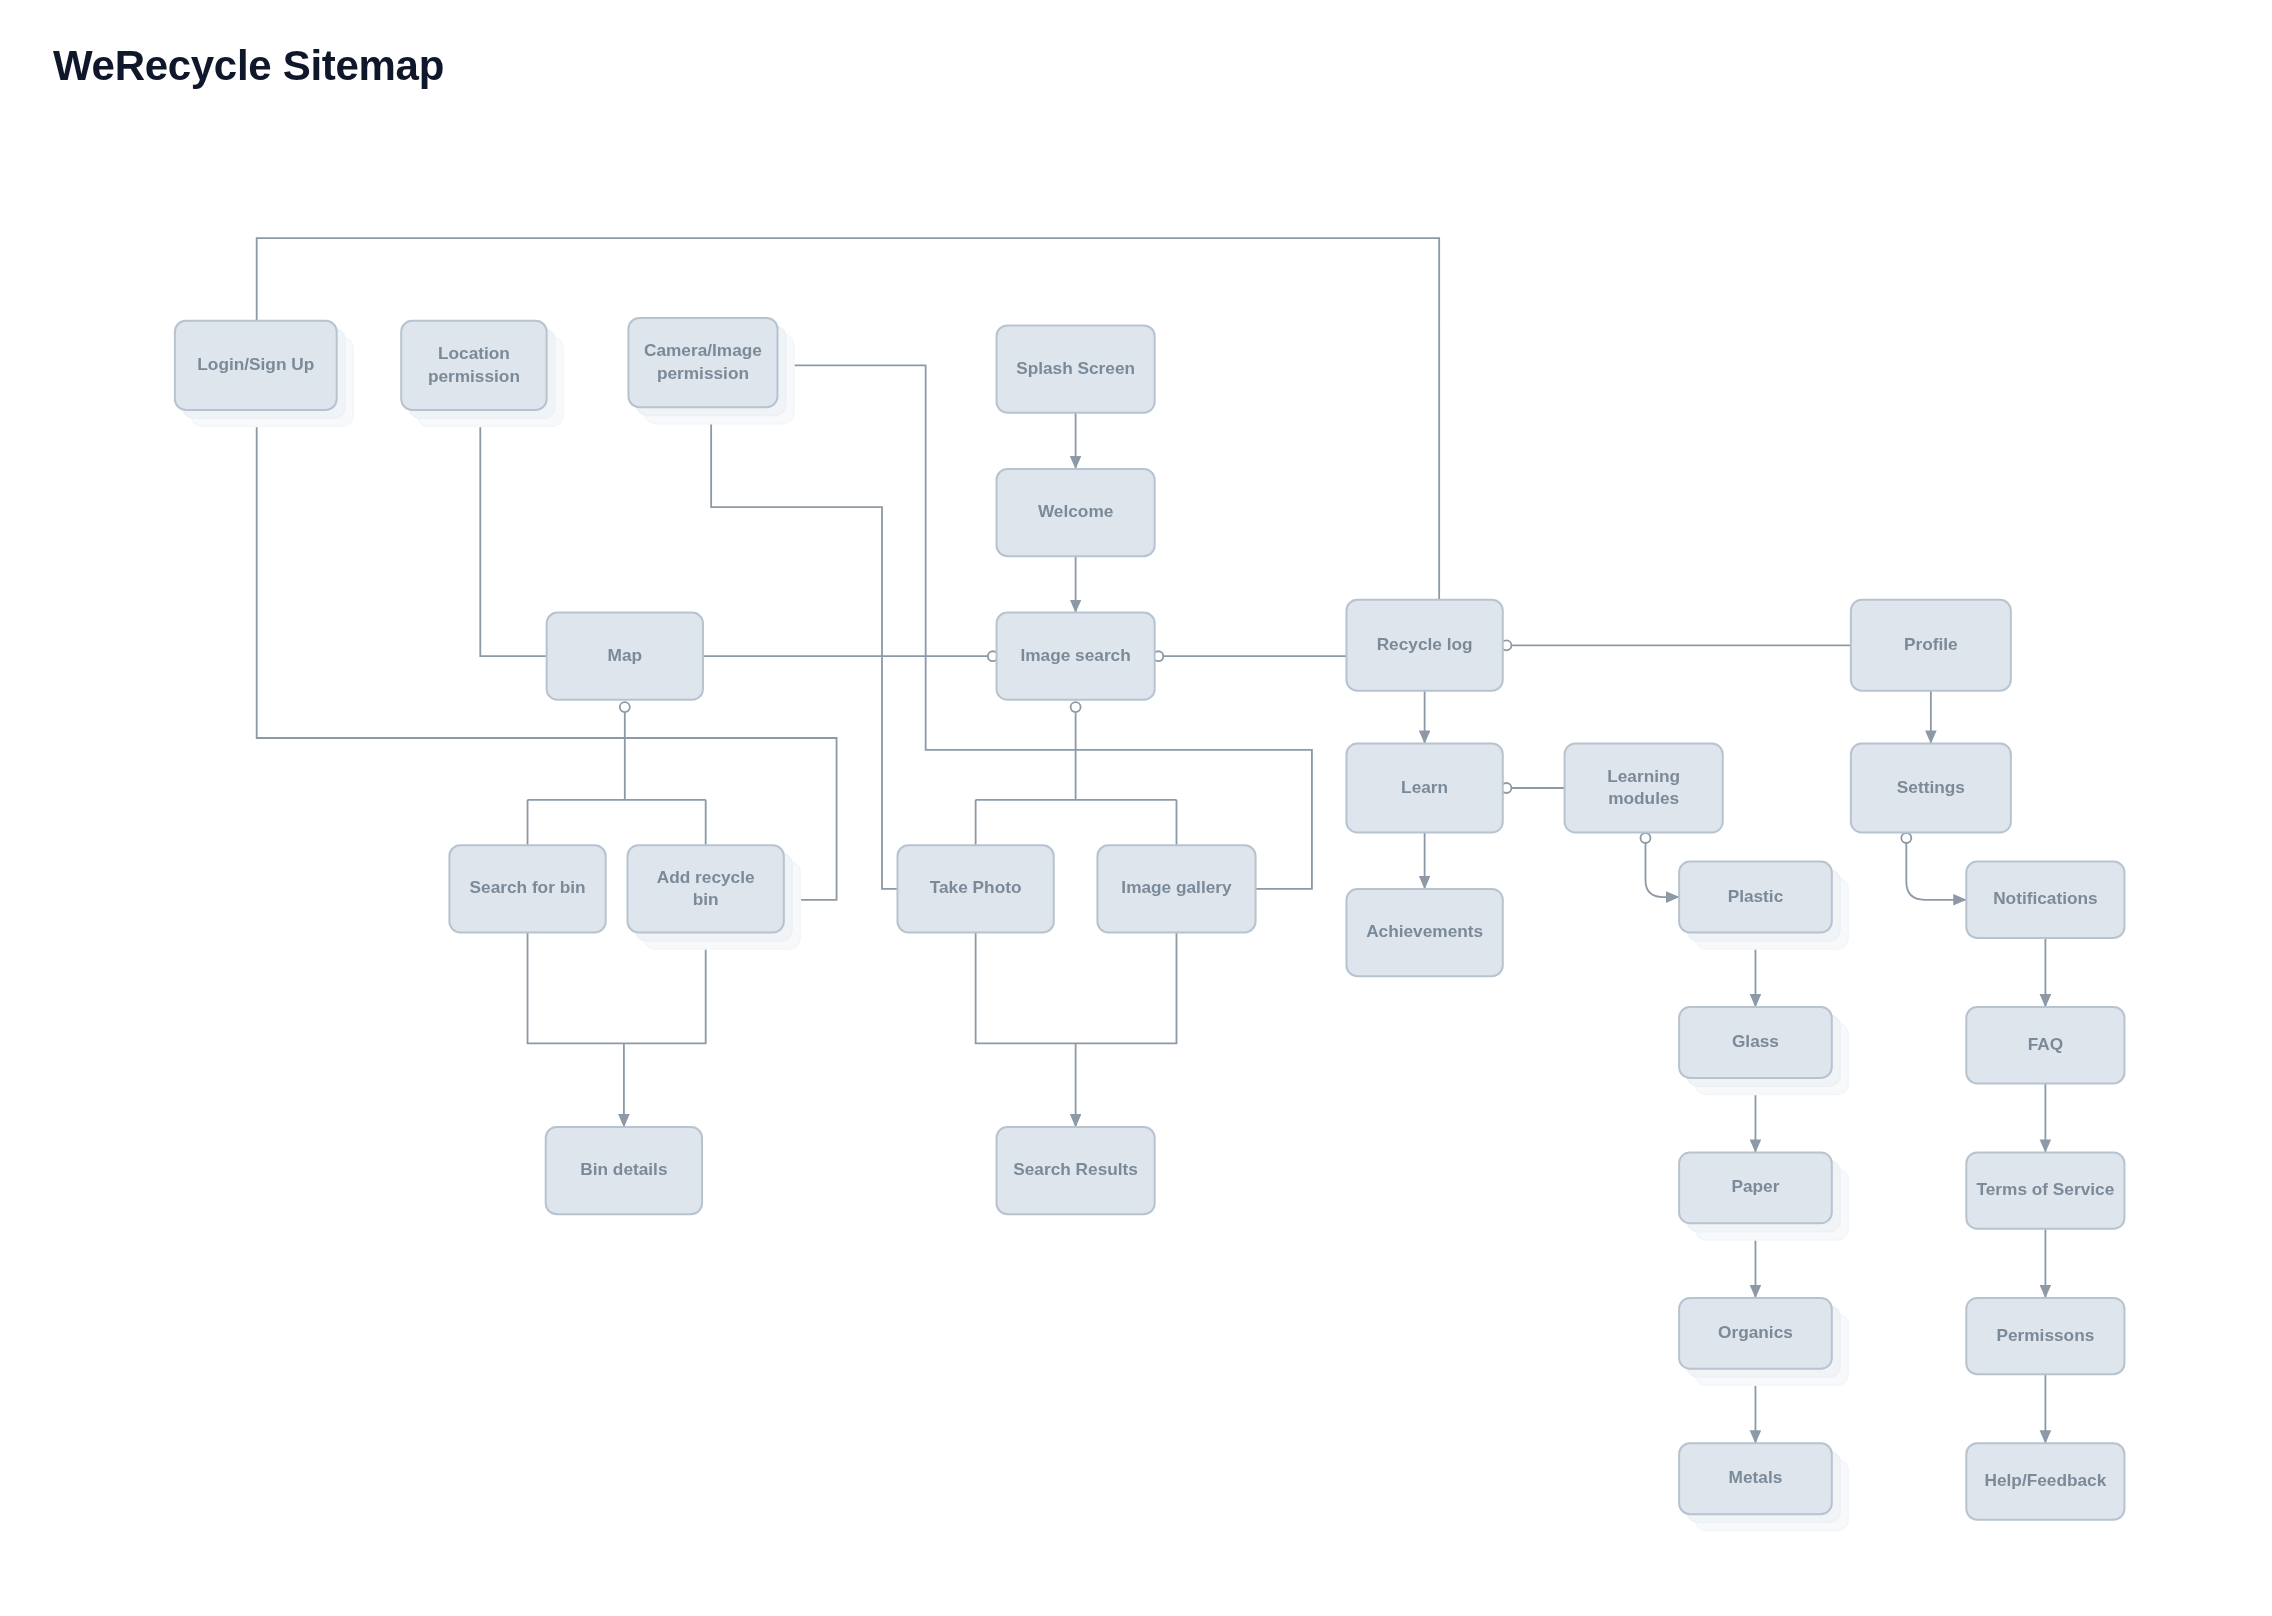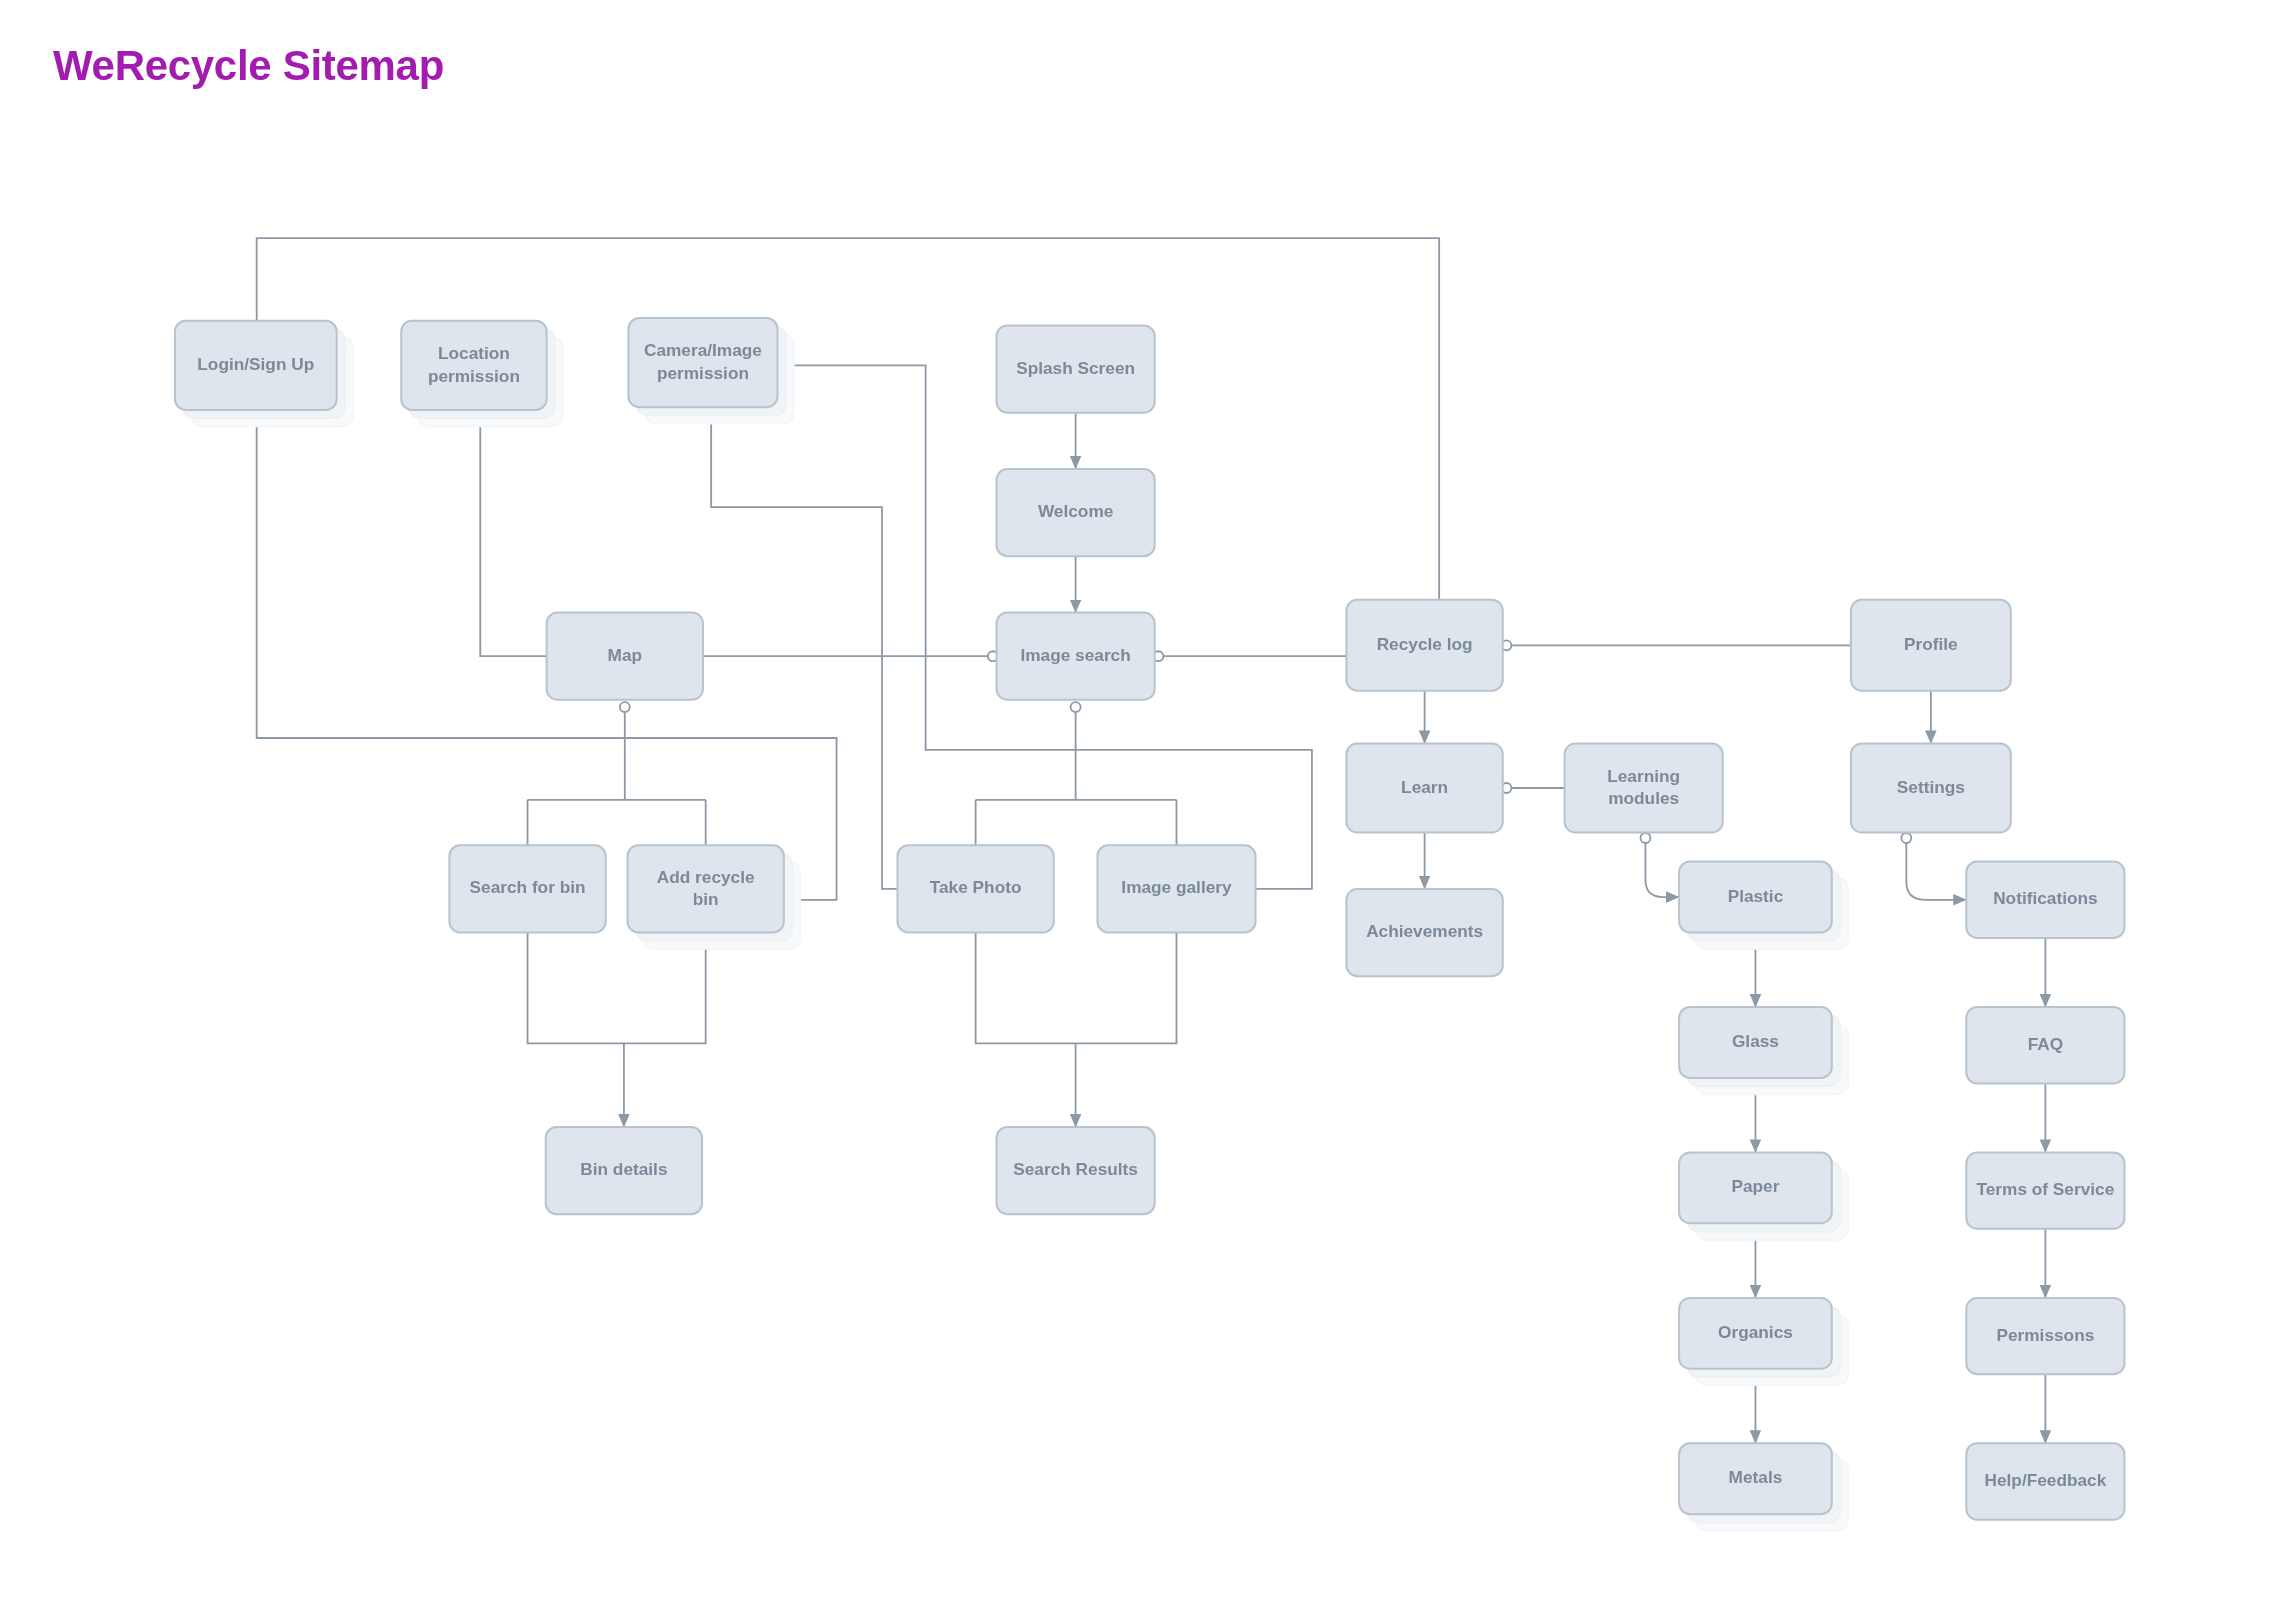--- a/index.html
+++ b/index.html
@@ -3,21 +3,21 @@
 <meta charset="utf-8">
 <title>WeRecycle Sitemap</title>
 <style>
   html,body{margin:0;padding:0;background:#ffffff;}
   body{
     font-family:"Liberation Sans","DejaVu Sans",sans-serif;
     width:2273px;height:1616px;overflow:hidden;position:relative;
   }
   #page-title{
     position:absolute;left:53px;top:42px;
-    font-size:42px;font-weight:bold;color:#a21caf;letter-spacing:-0.3px;
+    font-size:42px;font-weight:bold;color:#0f172a;letter-spacing:-0.3px;
   }
   #canvas{position:absolute;left:0;top:0;width:2273px;height:1616px;}
   .node-label{
     font-family:"Liberation Sans","DejaVu Sans",sans-serif;
     font-size:19px;font-weight:bold;fill:#7b8a99;
     text-anchor:middle;dominant-baseline:middle;
     user-select:none;
   }
   .card-face{fill:#dfe5ec;stroke:#b7c4d0;stroke-width:2.2;}
   .card-shadow1{fill:#f1f4f7;stroke:#edf1f5;stroke-width:2;}

